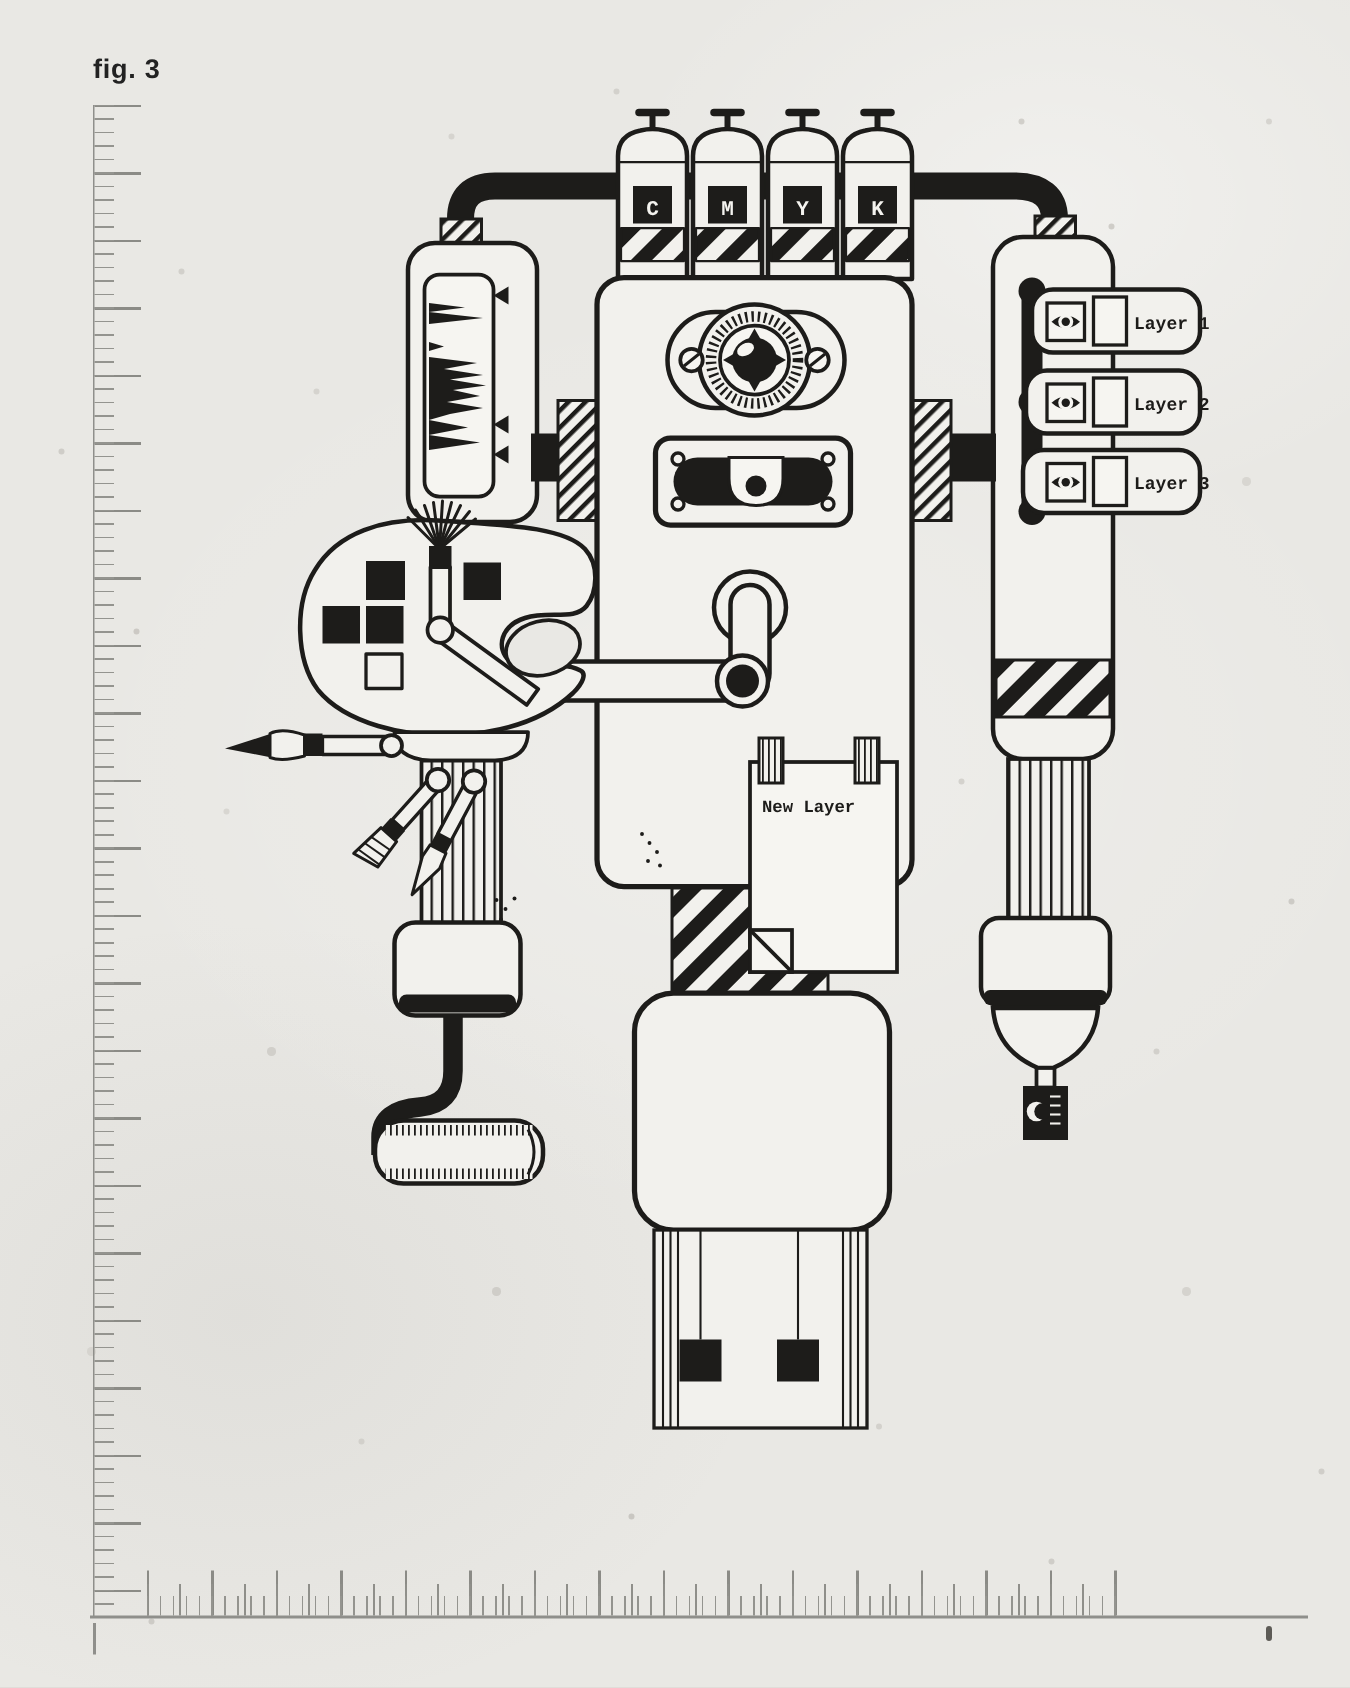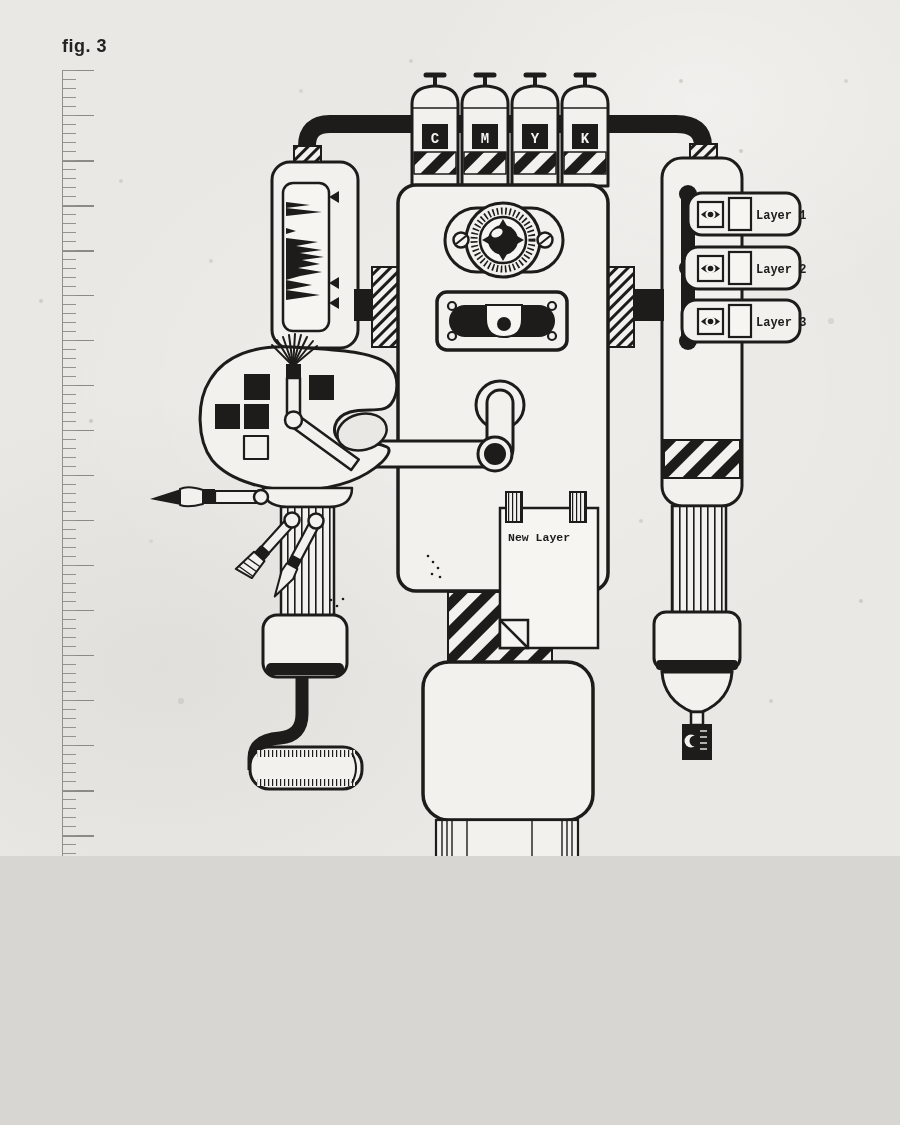--- a/index.html
+++ b/index.html
@@ -1,17 +1,17 @@
 <!DOCTYPE html>
 <html><head>
 <meta charset="utf-8">
 <style>
   html,body{margin:0;padding:0;background:#d8d6d2;}
   .stage{
-    position:relative;width:900px;height:856px;overflow:hidden;
+    position:relative;width:900px;height:1125px;overflow:hidden;
     background:
       radial-gradient(420px 300px at 78% 12%, rgba(255,255,255,.35), rgba(255,255,255,0) 70%),
       radial-gradient(500px 380px at 18% 78%, rgba(120,118,112,.08), rgba(0,0,0,0) 70%),
       radial-gradient(600px 420px at 55% 45%, rgba(255,255,255,.25), rgba(255,255,255,0) 75%),
       #e9e8e4;
     font-family:"Liberation Sans", sans-serif;
   }
   .speckles{position:absolute;left:0;top:0;width:2px;height:2px;border-radius:50%;
     box-shadow:
       120px 180px 0 1px #d2d0cb, 300px 90px 0 1px #d6d4cf, 740px 150px 0 1px #cfcdc8,

